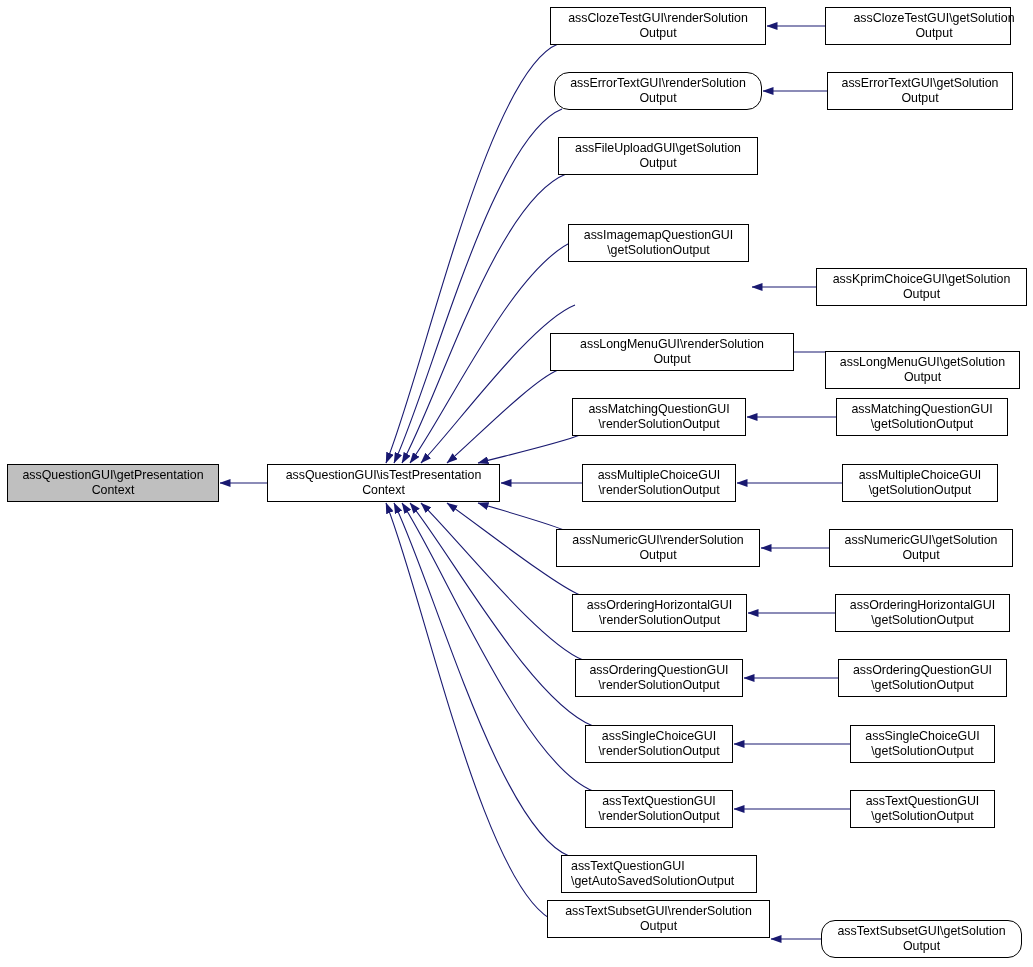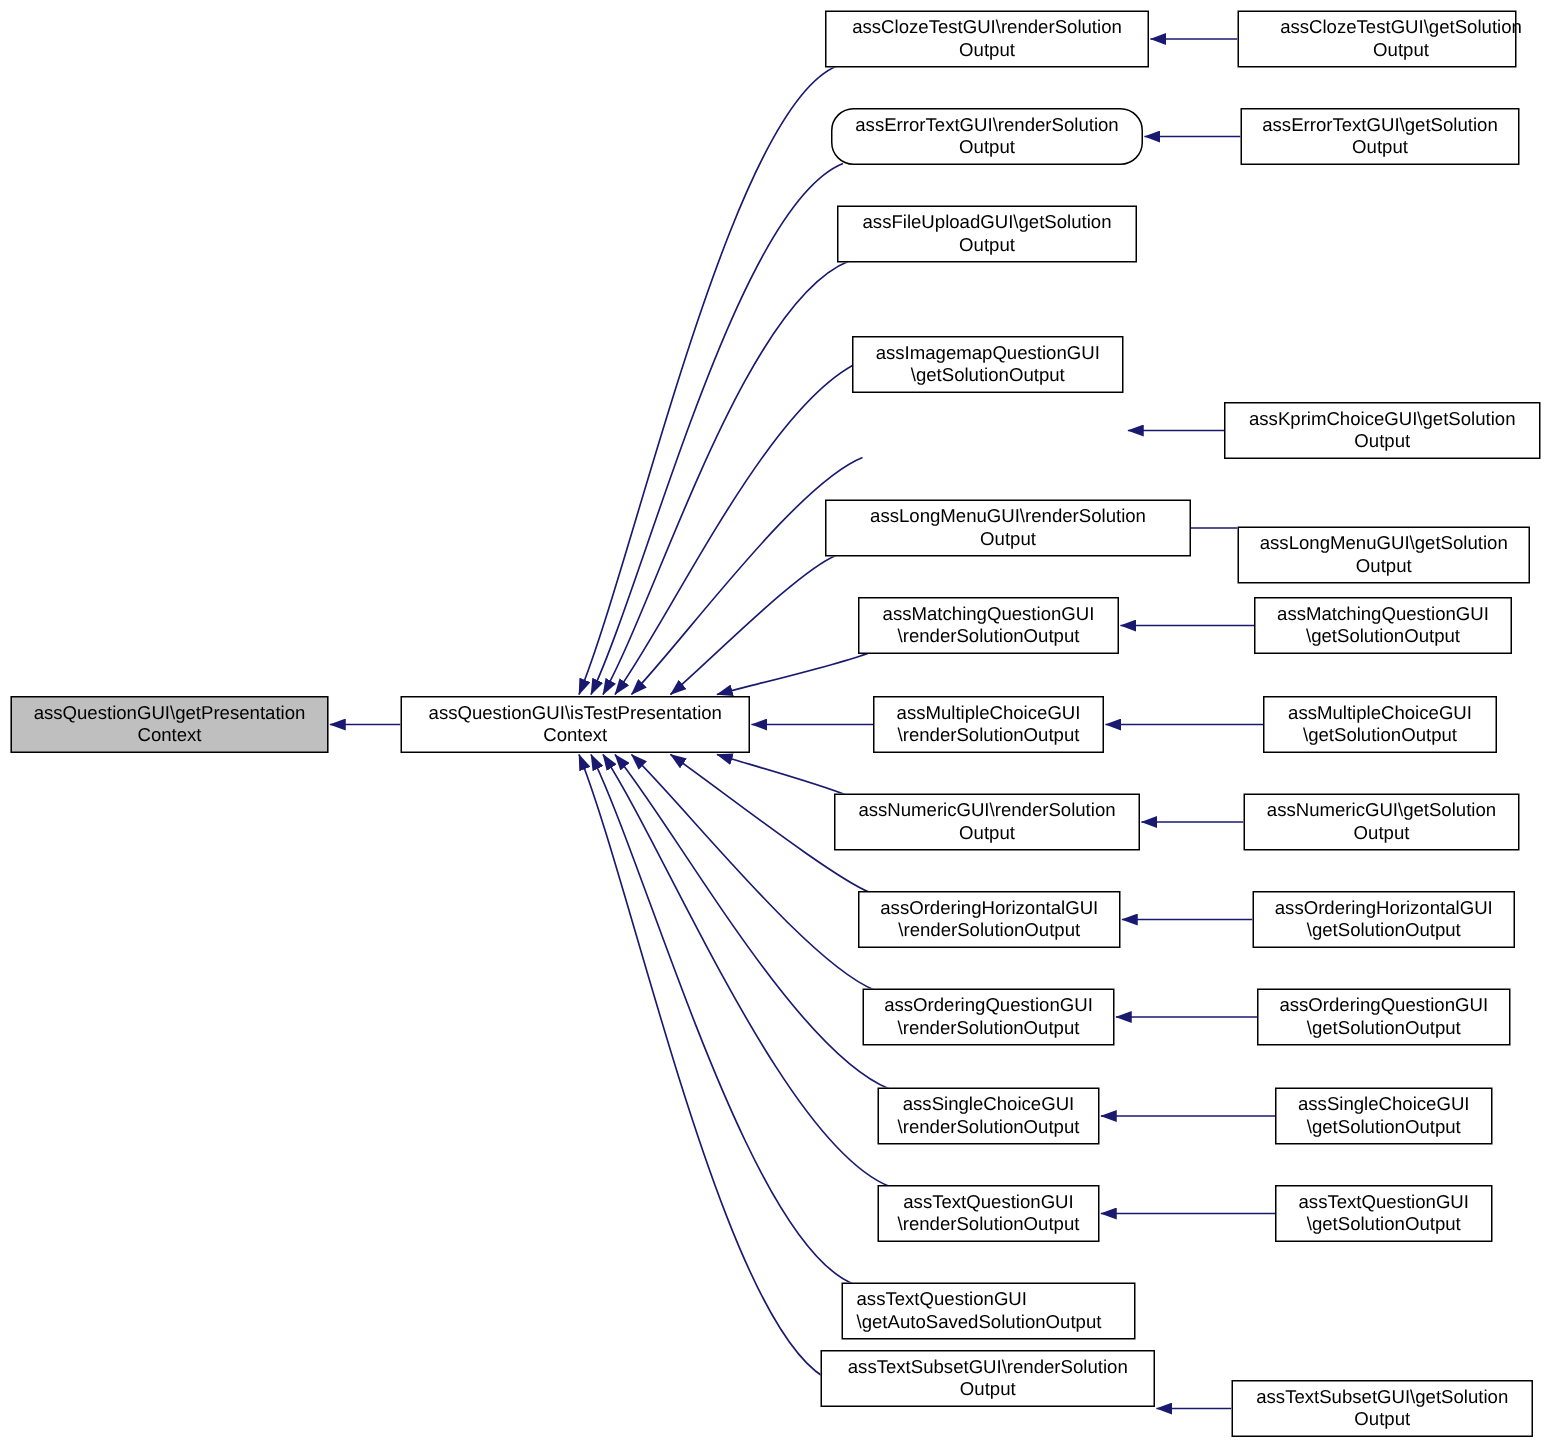--- a/index.html
+++ b/index.html
@@ -154,17 +154,17 @@
       <div class="ln">\getSolutionOutput</div>
     </div>
     <div class="node" style="left: 850px; top: 725px; width: 145px; height: 38px;">
       <div class="ln">assSingleChoiceGUI</div>
       <div class="ln">\getSolutionOutput</div>
     </div>
     <div class="node" style="left: 850px; top: 790px; width: 145px; height: 38px;">
       <div class="ln">assTextQuestionGUI</div>
       <div class="ln">\getSolutionOutput</div>
     </div>
-    <div class="node" style="left: 821px; top: 920px; width: 201px; height: 38px;">
+    <div class="node" style="left: 821px; top: 920px; width: 201px; height: 38px; border-radius: 14px;">
       <div class="ln">assTextSubsetGUI\getSolution</div>
       <div class="ln">Output</div>
     </div>
   </div>
 
 </body></html>

